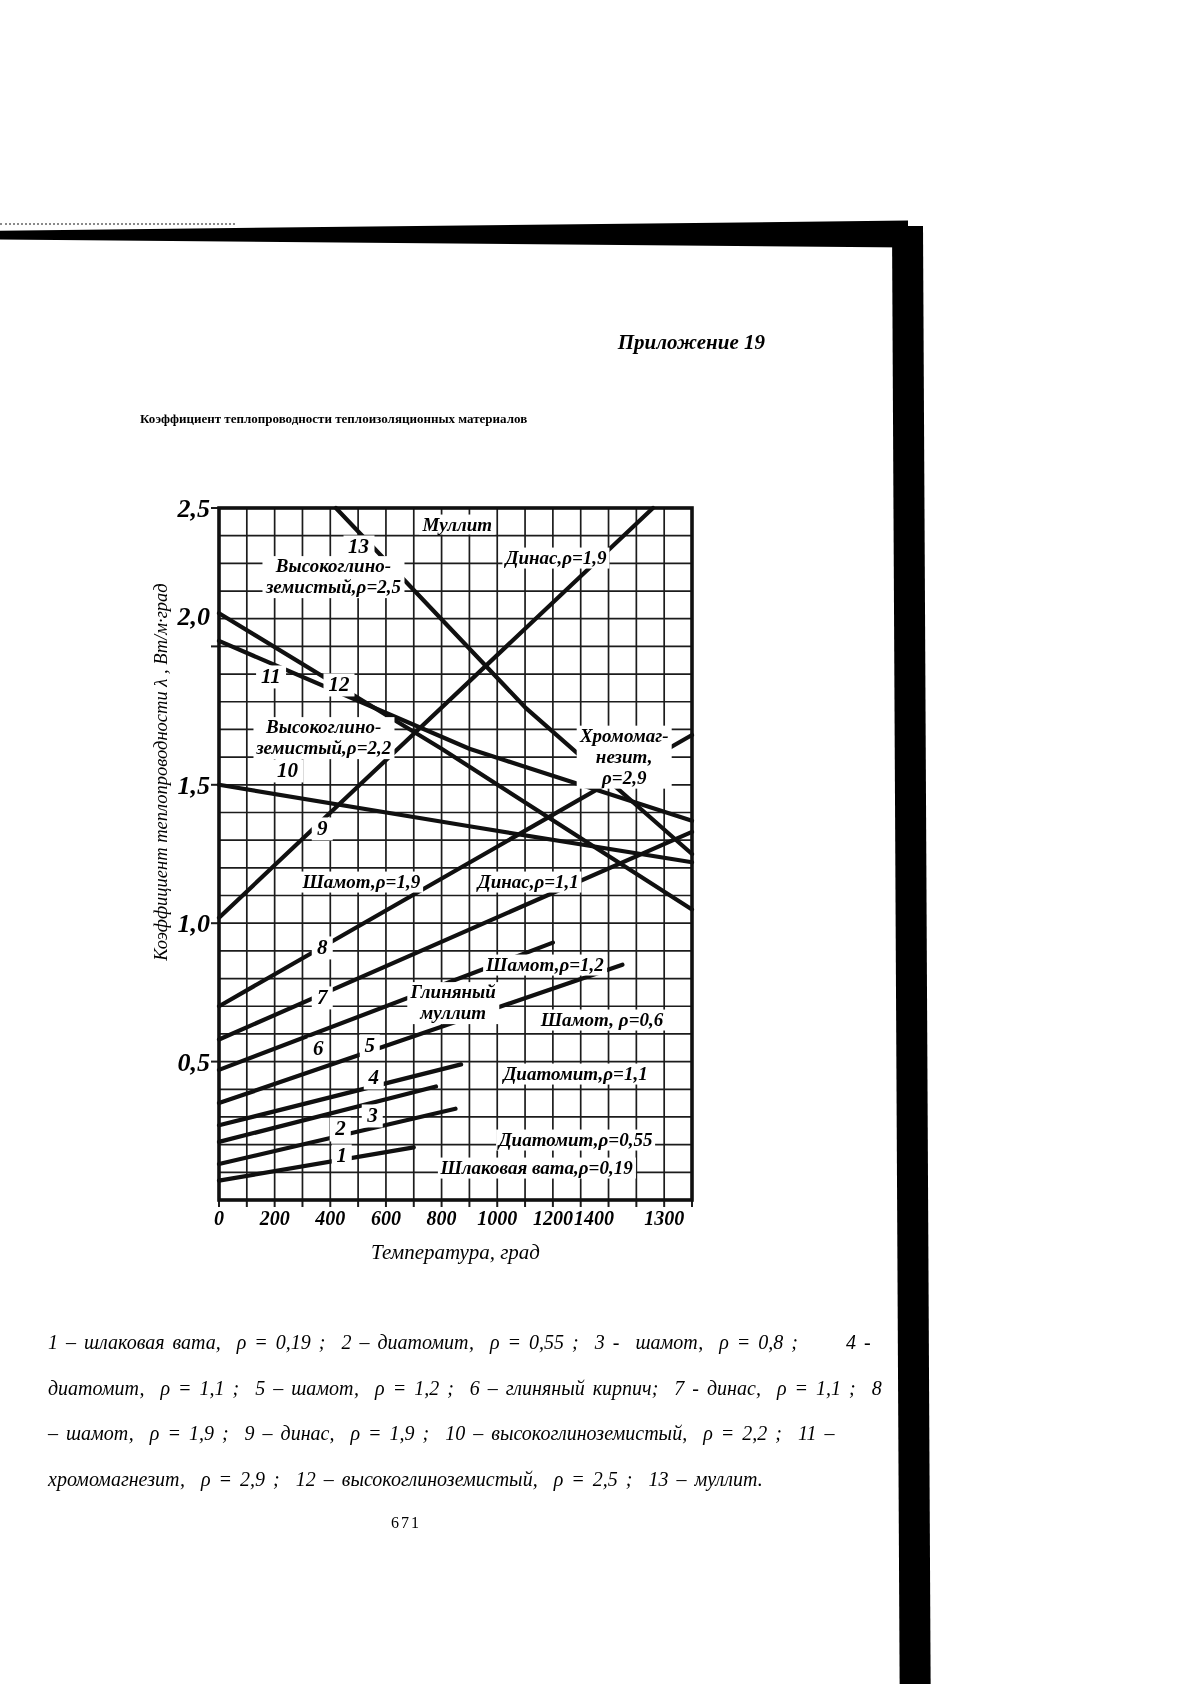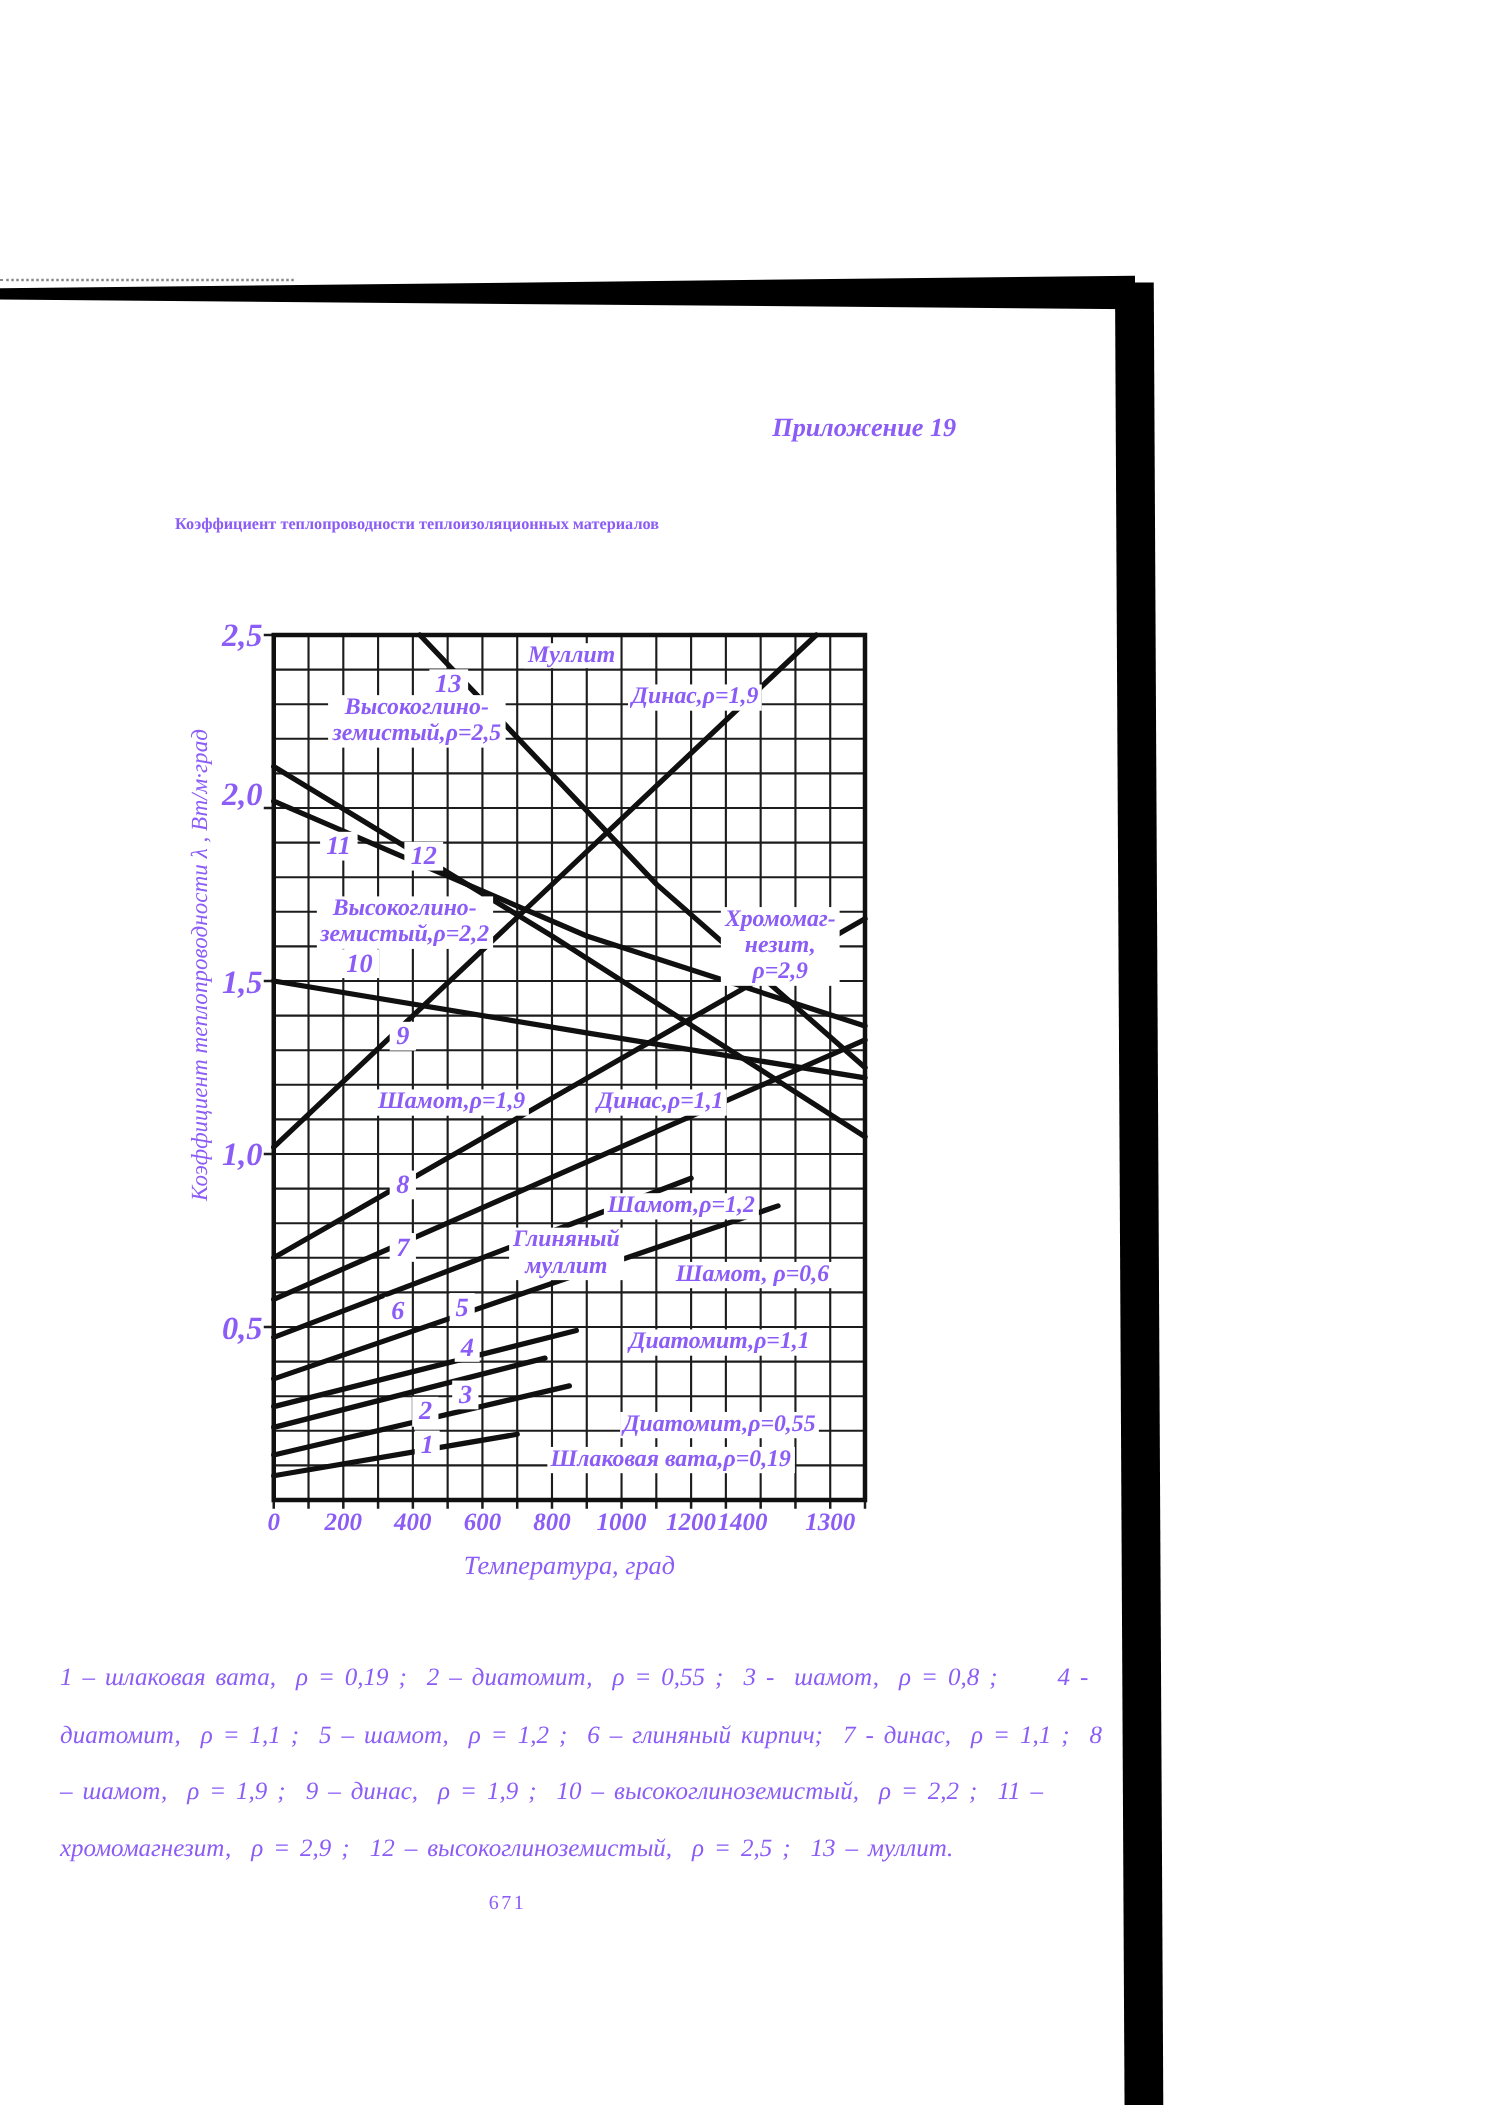--- a/index.html
+++ b/index.html
@@ -1,17 +1,17 @@
 <!DOCTYPE html>
 <html><head>
 <meta charset="utf-8">
 <style>
   html,body{margin:0;padding:0;background:#e8e8e8;}
   .page{position:relative;width:1192px;height:1684px;background:#ffffff;
-        font-family:"Liberation Serif",serif;color:#8b5cf6;overflow:hidden;}
+        font-family:"Liberation Serif",serif;color:#000000;overflow:hidden;}
   
   .scan-top{position:absolute;left:0;top:220px;width:908px;height:28px;background:#000;
             clip-path:polygon(0 38%,100% 2%,100% 98%,0 70%);}
   .scan-right{position:absolute;left:892px;top:226px;width:31px;height:1458px;background:#000;
               transform:skewX(0.3deg);transform-origin:top left;}
   .scan-dots{position:absolute;left:0;top:223px;width:235px;height:0;border-top:2px dotted #8a8a8a;}
   
   .header{position:absolute;right:427px;top:330px;font-size:21px;font-weight:bold;font-style:italic;}
   .title{position:absolute;left:140px;top:411px;font-size:13px;font-weight:bold;}
   .caption{position:absolute;left:48px;top:1320px;width:760px;font-style:italic;font-size:20px;
@@ -137,21 +137,21 @@
   <div class="xtick" style="left: 219px;">0</div>
       <div class="xtick" style="left: 274.647px;">200</div>
       <div class="xtick" style="left: 330.294px;">400</div>
       <div class="xtick" style="left: 385.941px;">600</div>
       <div class="xtick" style="left: 441.588px;">800</div>
       <div class="xtick" style="left: 497.235px;">1000</div>
       <div class="xtick" style="left: 552.882px;">1200</div>
       <div class="xtick" style="left: 582px; margin-left: 12px;">1400</div>
       <div class="xtick" style="left: 664.176px;">1300</div>
       <div class="ytick" style="top: 494px;">2,5</div>
-      <div class="ytick" style="top: 621px; text-align: right;">2,0</div>
+      <div class="ytick" style="top: 602px; text-align: right;">2,0</div>
       <div class="ytick" style="top: 770.8px;">1,5</div>
       <div class="ytick" style="top: 909.2px;">1,0</div>
       <div class="ytick" style="top: 1047.6px;">0,5</div>
       <div class="chart-label" style="left: 426.285px; top: 524.608px;">Муллит</div>
       <div class="chart-label" style="left: 525.059px; top: 557.824px;">Динас,ρ=1,9</div>
       <div class="chart-label" style="left: 302.471px; top: 577.2px;">Высокоглино-
 земистый,ρ=2,5</div>
       <div class="chart-label" style="left: 292.732px; top: 737.744px;">Высокоглино-
 земистый,ρ=2,2</div>
       <div class="chart-label" style="left: 593.226px; top: 757.12px;">Хромомаг-

